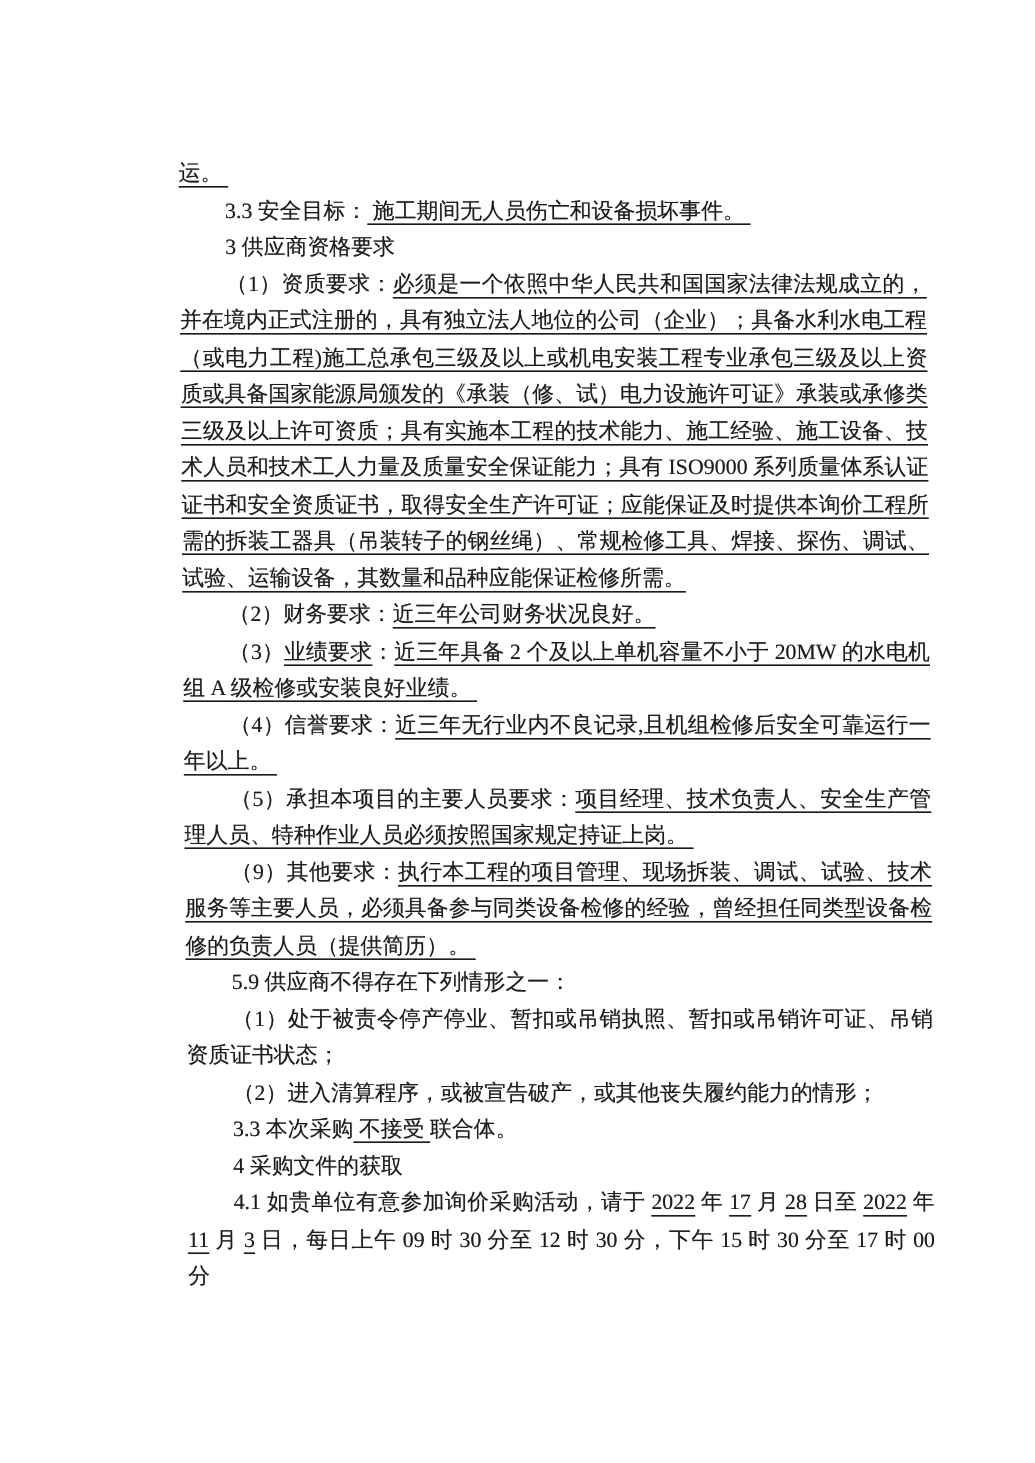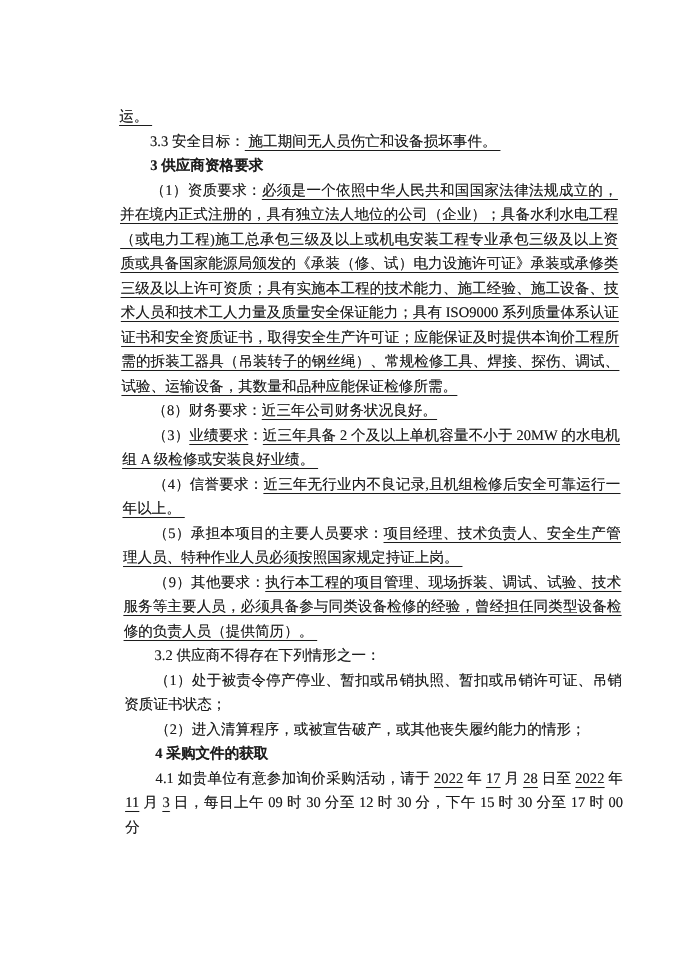--- a/index.html
+++ b/index.html
@@ -29,41 +29,42 @@
     text-shadow: 0 0 0.5px rgba(30,30,30,0.55);
   }
   .doc p {
     margin: 0;
     padding: 0;
   }
   .doc p.indent {
     text-indent: 2.1em;
   }
   .doc p.b {
-    font-weight: 700;
+    font-weight: 400;
   }
   .doc span.u {
     text-decoration: underline;
     text-decoration-thickness: 1.1px;
     text-underline-offset: 3.5px;
   }
 </style>
 </head>
 <body>
 
 <div class="page">
   <div class="doc" style="color: rgb(28, 28, 28);">
       <p><span class="u">运。&nbsp;</span></p>
       <p class="indent"><span>3.3 安全目标：</span><span class="u">&nbsp;施工期间无人员伤亡和设备损坏事件。&nbsp;</span></p>
       <p class="indent b"><span>3 供应商资格要求</span></p>
       <p class="indent"><span>（1）资质要求：</span><span class="u">必须是一个依照中华人民共和国国家法律法规成立的，并在境内正式注册的，具有独立法人地位的公司（企业）；具备水利水电工程（或电力工程)施工总承包三级及以上或机电安装工程专业承包三级及以上资质或具备国家能源局颁发的《承装（修、试）电力设施许可证》承装或承修类三级及以上许可资质；具有实施本工程的技术能力、施工经验、施工设备、技术人员和技术工人力量及质量安全保证能力；具有 ISO9000 系列质量体系认证证书和安全资质证书，取得安全生产许可证；应能保证及时提供本询价工程所需的拆装工器具（吊装转子的钢丝绳）、常规检修工具、焊接、探伤、调试、试验、运输设备，其数量和品种应能保证检修所需。</span></p>
-      <p class="indent"><span>（8）财务要求：</span><span class="u">近三年公司财务状况良好。</span></p>
+      <p class="indent"><span>（2）财务要求：</span><span class="u">近三年公司财务状况良好。</span></p>
       <p class="indent"><span>（3）</span><span class="u">业绩要求</span><span>：</span><span class="u">近三年具备 2 个及以上单机容量不小于 20MW 的水电机组 A 级检修或安装良好业绩。&nbsp;</span></p>
       <p class="indent"><span>（4）信誉要求：</span><span class="u">近三年无行业内不良记录,且机组检修后安全可靠运行一年以上。&nbsp;</span></p>
       <p class="indent"><span>（5）承担本项目的主要人员要求：</span><span class="u">项目经理、技术负责人、安全生产管理人员、特种作业人员必须按照国家规定持证上岗。&nbsp;</span></p>
       <p class="indent"><span>（9）其他要求：</span><span class="u">执行本工程的项目管理、现场拆装、调试、试验、技术服务等主要人员，必须具备参与同类设备检修的经验，曾经担任同类型设备检修的负责人员（提供简历）。&nbsp;</span></p>
-      <p class="indent"><span>3.2 供应商不得存在下列情形之一：</span></p>
+      <p class="indent"><span>5.9 供应商不得存在下列情形之一：</span></p>
       <p class="indent"><span>（1）处于被责令停产停业、暂扣或吊销执照、暂扣或吊销许可证、吊销资质证书状态；</span></p>
       <p class="indent"><span>（2）进入清算程序，或被宣告破产，或其他丧失履约能力的情形；</span></p>
+      <p class="indent"><span>3.3 本次采购</span><span class="u">&nbsp;不接受&nbsp;</span><span>联合体。</span></p>
       <p class="indent b"><span>4 采购文件的获取</span></p>
       <p class="indent"><span>4.1 如贵单位有意参加询价采购活动，请于 </span><span class="u">2022</span><span> 年 </span><span class="u">17</span><span> 月 </span><span class="u">28</span><span> 日至 </span><span class="u">2022</span><span> 年 </span><span class="u">11</span><span> 月 </span><span class="u">3</span><span> 日，每日上午 09 时 30 分至 12 时 30 分，下午 15 时 30 分至 17 时 00 分</span></p>
     </div>
 </div>
 
 </body></html>

